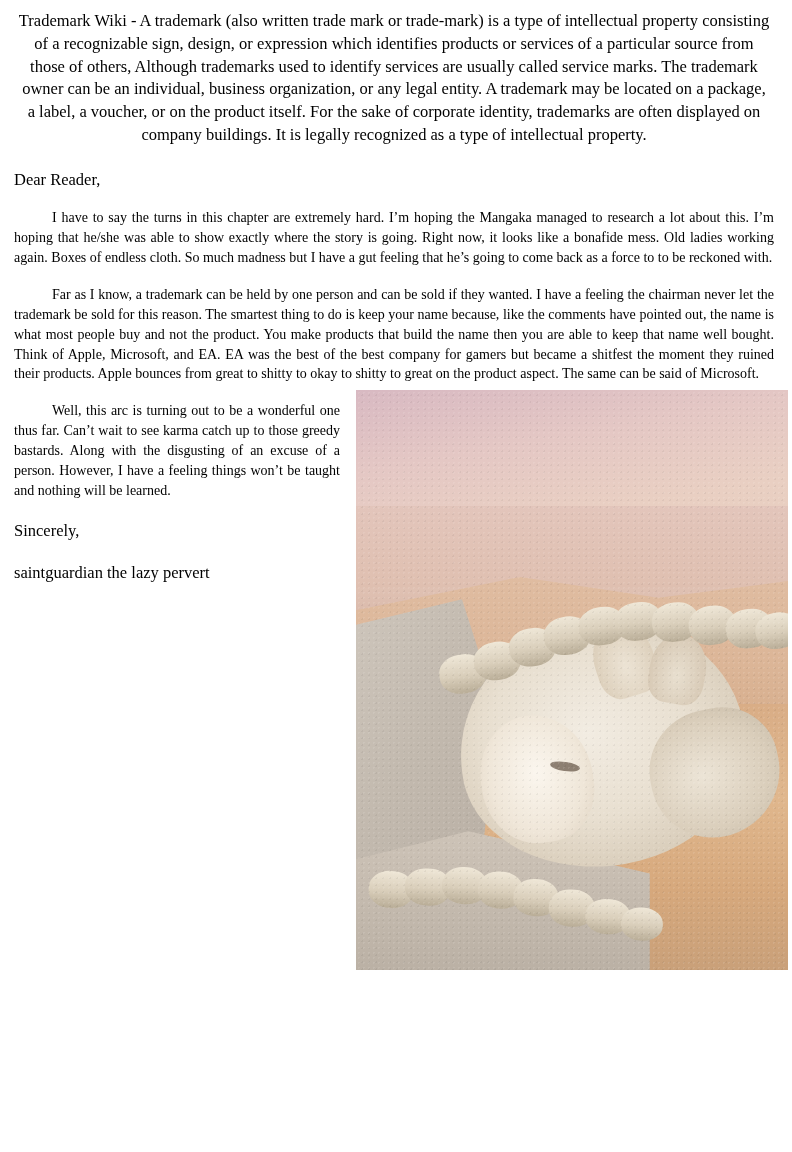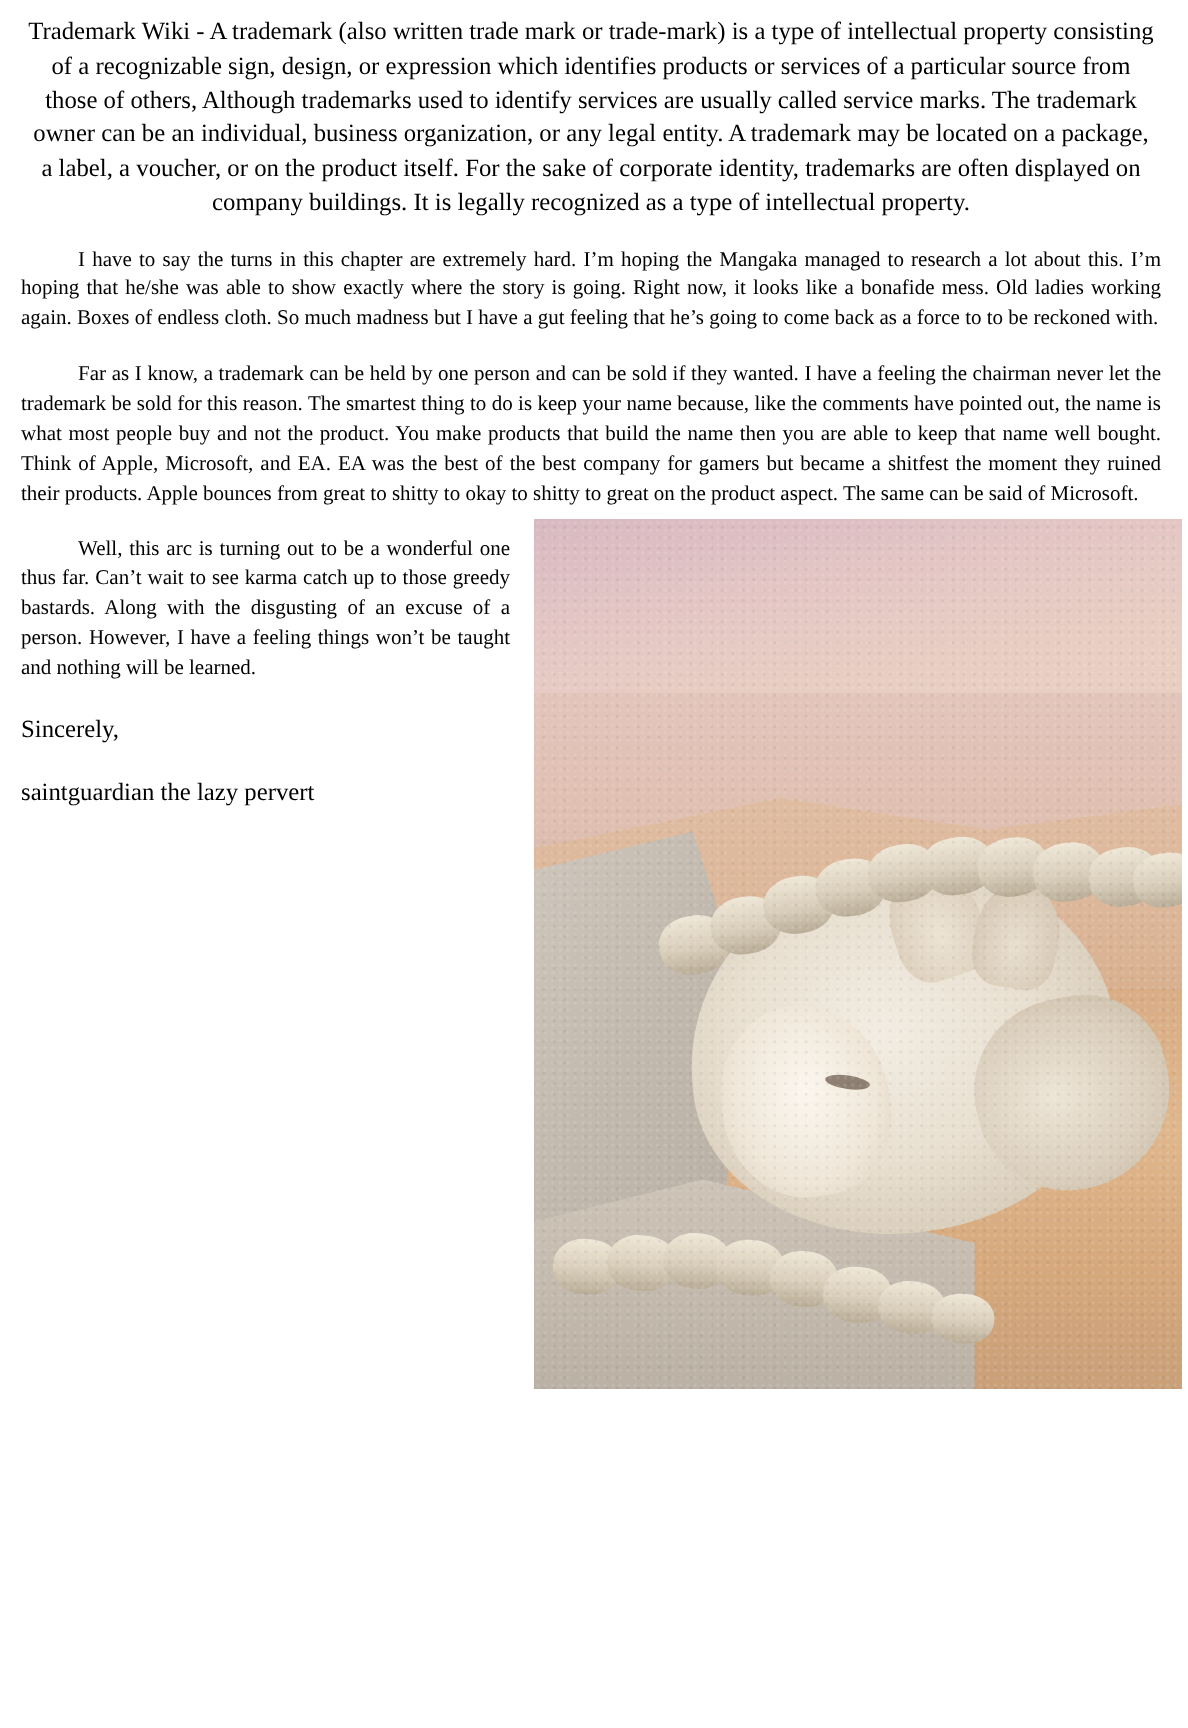--- a/index.html
+++ b/index.html
@@ -165,20 +165,21 @@
     pointer-events: none;
   }
 </style>
 </head>
 <body>
 
 <div class="page">
 
   <div class="intro">Trademark Wiki - A trademark (also written trade mark or trade-mark) is a type of intellectual property consisting of a recognizable sign, design, or expression which identifies products or services of a particular source from those of others, Although trademarks used to identify services are usually called service marks. The trademark owner can be an individual, business organization, or any legal entity. A trademark may be located on a package, a label, a voucher, or on the product itself. For the sake of corporate identity, trademarks are often displayed on company buildings. It is legally recognized as a type of intellectual property.</div>
 
+  <div class="salutation">Dear Reader,</div>
 
   <p class="body-par">I have to say the turns in this chapter are extremely hard.  I’m hoping the Mangaka managed to research a lot about this.  I’m hoping that he/she was able to show exactly where the story is going.  Right now, it looks like a bonafide mess.  Old ladies working again.  Boxes of endless cloth.  So much madness but I have a gut feeling that he’s going to come back as a force to to be reckoned with.</p>
 
   <p class="body-par">Far as I know, a trademark can be held by one person and can be sold if they wanted.  I have a feeling the chairman never let the trademark be sold for this reason.  The smartest thing to do is keep your name because, like the comments have pointed out, the name is what most people buy and not the product.  You make products that build the name then you are able to keep that name well bought.  Think of Apple, Microsoft, and EA.  EA was the best of the best company for gamers but became a shitfest the moment they ruined their products.  Apple bounces from great to shitty to okay to shitty to great on the product aspect.  The same can be said of Microsoft.</p>
 
   <div class="photo">
     <div class="sky"></div>
     <div class="sky2"></div>
     <div class="dune"></div>
     <div class="sand"></div>

